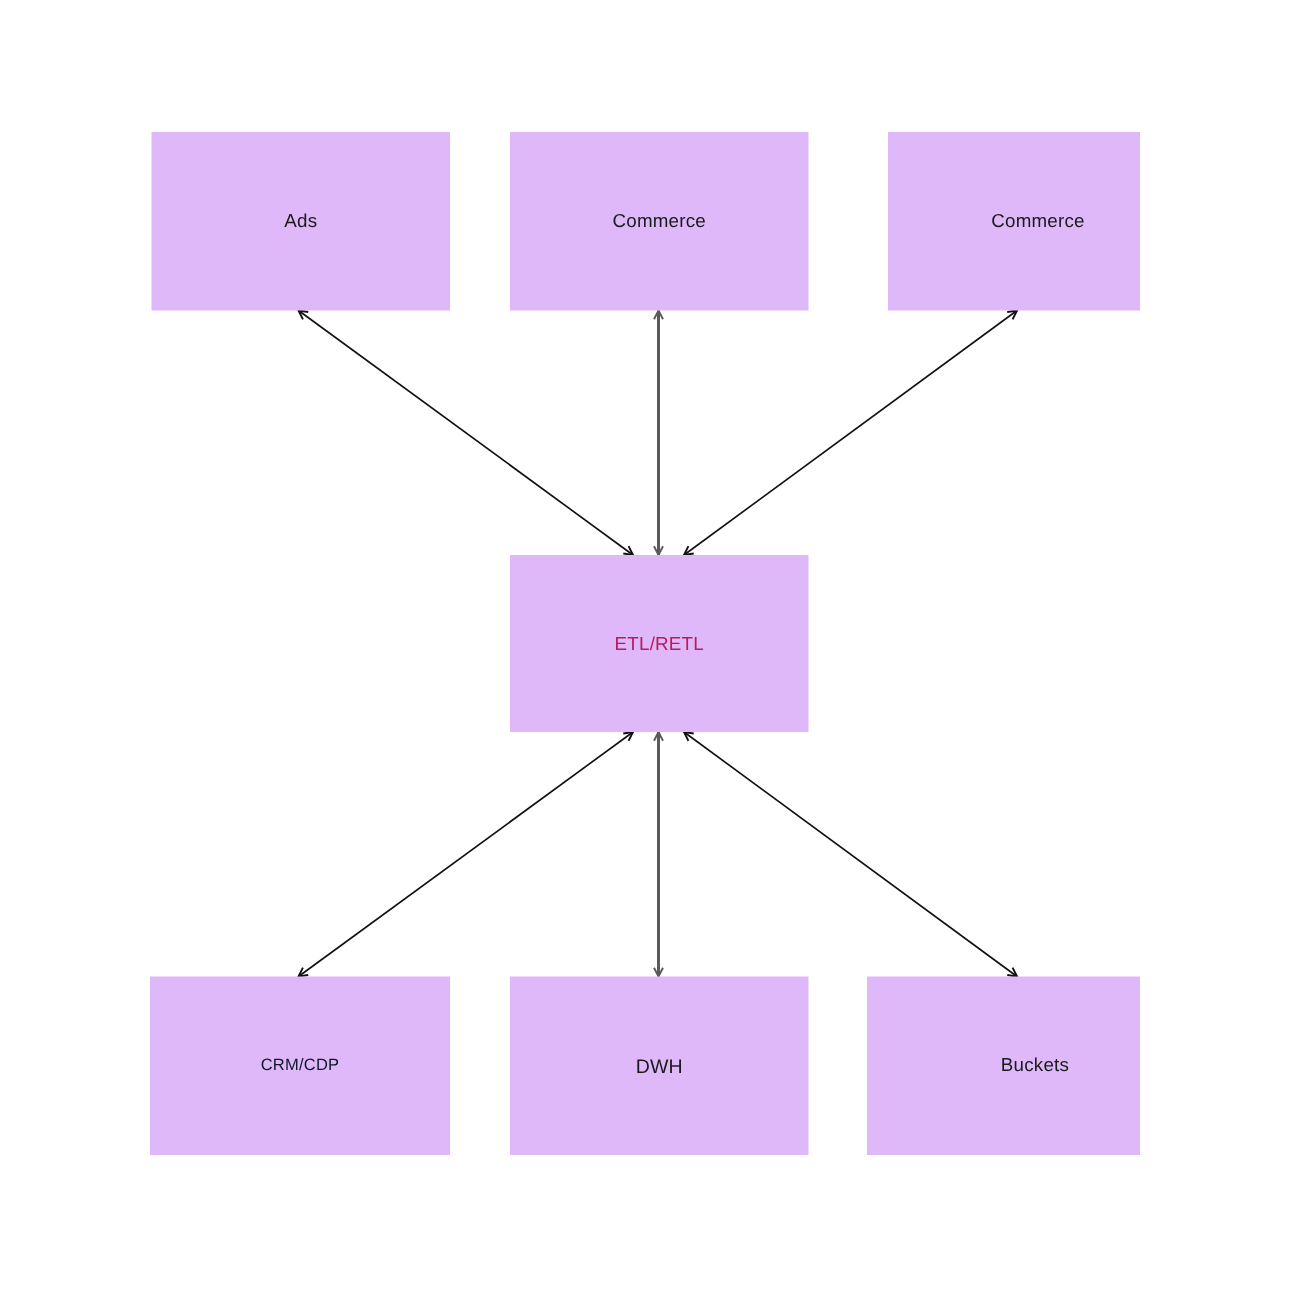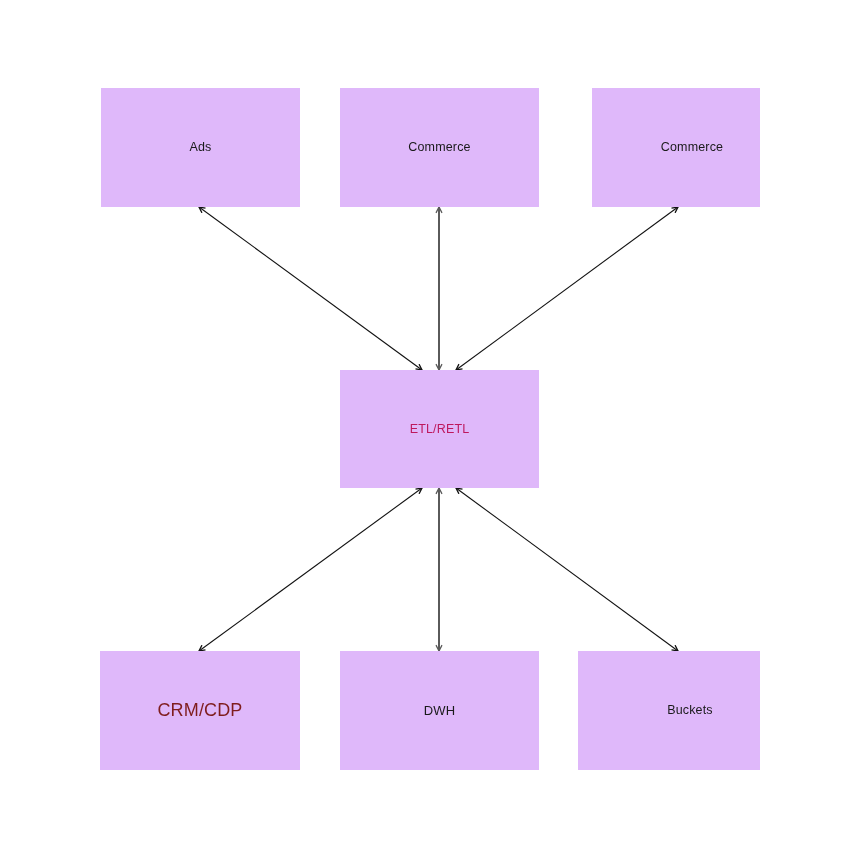--- a/index.html
+++ b/index.html
@@ -105,21 +105,21 @@
       </div>
       <div class="node" style="left: 340px; top: 88px; width: 199px; height: 119px; background: rgb(223, 184, 250); color: rgb(26, 26, 26); font-size: 12.5px;">
         <span class="node-label">Commerce</span>
       </div>
       <div class="node" style="left: 592px; top: 88px; width: 200px; height: 119px; background: rgb(223, 184, 250); color: rgb(26, 26, 26); font-size: 12.5px;">
         <span class="node-label">Commerce</span>
       </div>
       <div class="node" style="left: 340px; top: 370px; width: 199px; height: 118px; background: rgb(223, 184, 250); color: #be185d; font-size: 12.5px;">
         <span class="node-label">ETL/RETL</span>
       </div>
-      <div class="node" style="left: 100px; top: 651px; width: 200px; height: 119px; background: rgb(223, 184, 250); color: #7f1d1d; font-size: 18px;">
+      <div class="node" style="left: 100px; top: 651px; width: 200px; height: 119px; background: rgb(223, 184, 250); color: #0f172a; font-size: 11px;">
         <span class="node-label">CRM/CDP</span>
       </div>
       <div class="node" style="left: 340px; top: 651px; width: 199px; height: 119px; background: rgb(223, 184, 250); color: rgb(26, 26, 26); font-size: 13px;">
         <span class="node-label">DWH</span>
       </div>
       <div class="node" style="left: 578px; top: 651px; width: 200px; height: 119px; background: rgb(223, 184, 250); color: rgb(26, 26, 26); font-size: 12.5px; padding-left: 24px;">
         <span class="node-label">Buckets</span>
       </div>
     </div>
 

